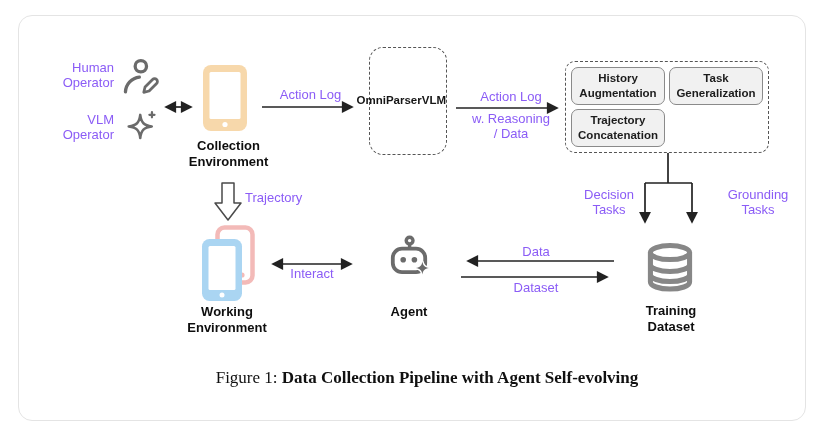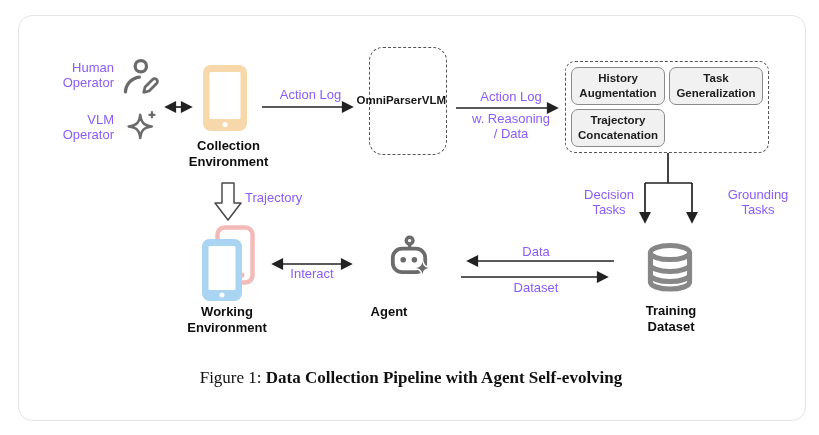--- a/index.html
+++ b/index.html
@@ -19,21 +19,21 @@
              display:flex;flex-direction:row;align-items:center;justify-content:flex-end;
              padding:2px 0;box-sizing:border-box;}
   .innerlbl{font-size:11.5px;font-weight:bold;color:#161616;line-height:1;}
   .tasksbox{left:565px;top:61px;width:204px;height:92px;border-radius:10px;
             display:grid;grid-template-columns:1fr 1fr;grid-template-rows:1fr 1fr;
             gap:4px;padding:5px;box-sizing:border-box;}
   .task{background:#f1f1f1;border:1.2px solid #8a8a8a;border-radius:7px;
         display:flex;align-items:center;justify-content:center;text-align:center;
         font-size:11.5px;font-weight:bold;color:#1c1c1c;line-height:1.3;white-space:pre-line;}
   .caption{position:absolute;left:18px;top:368px;width:786px;text-align:center;
-           font-family:"Liberation Serif",serif;font-size:17px;color:#101010;}
+           font-family:"Liberation Serif",serif;font-size:17px;color:#101010;padding-left:16px;}
   .caption b{font-weight:bold;}
   .gray{color:#6b6b6b;}
   .dbgray{color:#878787;}
 </style>
 </head>
 <body>
 
 <svg width="0" height="0" style="position:absolute">
   <defs>
     <symbol id="i-sparkle" viewBox="0 0 24 24">
@@ -157,19 +157,19 @@
     <circle cx="21" cy="57" r="2.5" fill="#fff"></circle>
   </svg>
   <div class="node" style="left:165px;top:304px;width:124px;">Working
 Environment</div>
 
   <div class="lbl" style="left:279px;top:266px;width:66px;">Interact</div>
 
   <svg class="abs gray" style="left:385px;top:234px" width="48" height="50" viewBox="0 0 24 24">
       <use href="#i-robot"></use>
     </svg>
-  <div class="node" style="left:357px;top:304px;width:64px;">Agent</div>
+  <div class="node" style="left:377px;top:304px;width:64px;">Agent</div>
 
   <div class="lbl" style="left:501px;top:244px;width:70px;">Data</div>
   <div class="lbl" style="left:501px;top:280px;width:70px;">Dataset</div>
 
   <div class="caption"><span>Figure 1: </span><b>Data Collection Pipeline with Agent Self-evolving</b></div>
 </div>
 
 </body></html>

